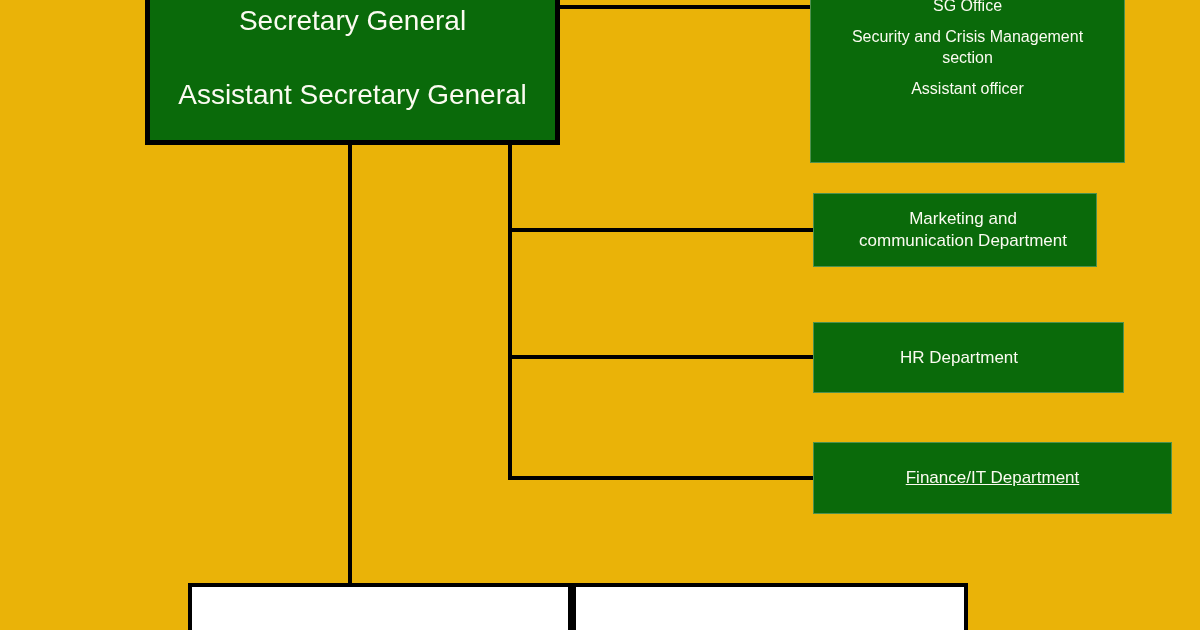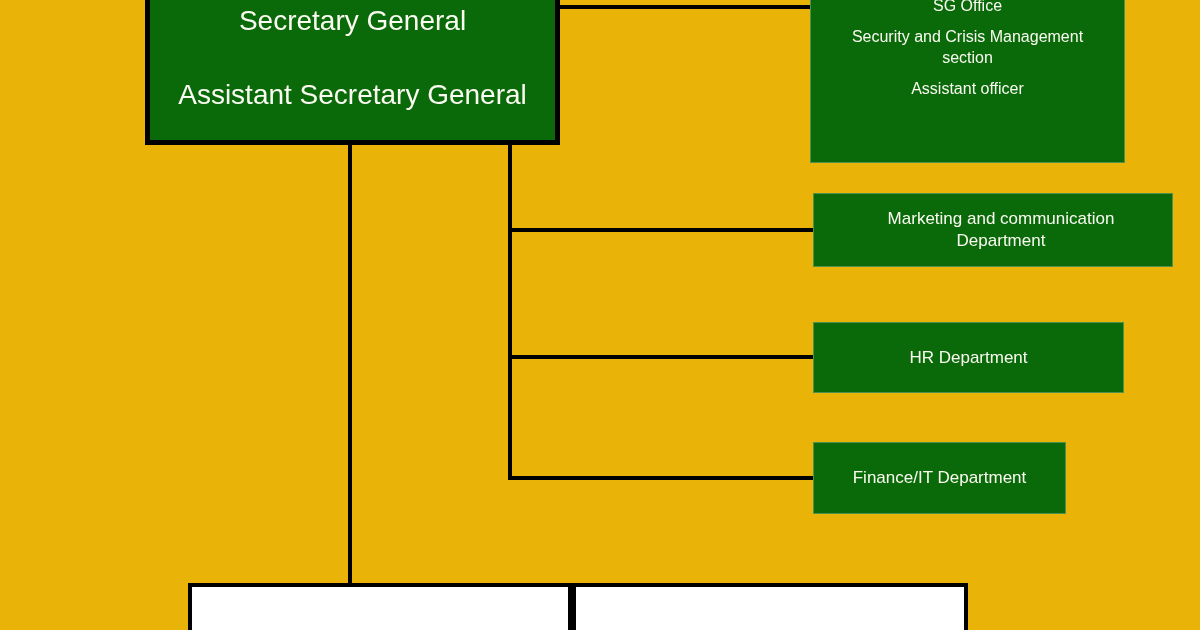--- a/index.html
+++ b/index.html
@@ -62,23 +62,23 @@
 
   
   .dept-box {
     display: flex;
     align-items: center;
     justify-content: center;
     font-size: 17px;
     line-height: 22px;
     padding: 0 28px;
   }
-  .dept-marketing { left: 813px; top: 193px; width: 360px; height: 74px; padding-left: 44px; }
-  .dept-hr        { left: 813px; top: 322px; width: 311px; height: 71px; }
-  .dept-finance   { left: 813px; top: 442px; width: 253px; height: 72px; }
+  .dept-marketing { left: 813px; top: 193px; width: 284px; height: 74px; padding-left: 44px; }
+  .dept-hr        { left: 813px; top: 322px; width: 311px; height: 71px; padding-left: 9px; }
+  .dept-finance   { left: 813px; top: 442px; width: 359px; height: 72px; text-decoration: underline; }
 
   
   .connector {
     position: absolute;
     background: #000000;
   }
   .conn-root-to-office { left: 558px; top: 5px;   width: 252px; height: 4px; }
   .conn-vert-left      { left: 348px; top: 145px; width: 4px;   height: 438px; }
   .conn-vert-right     { left: 508px; top: 145px; width: 4px;   height: 335px; }
   .conn-marketing      { left: 508px; top: 228px; width: 305px; height: 4px; }

